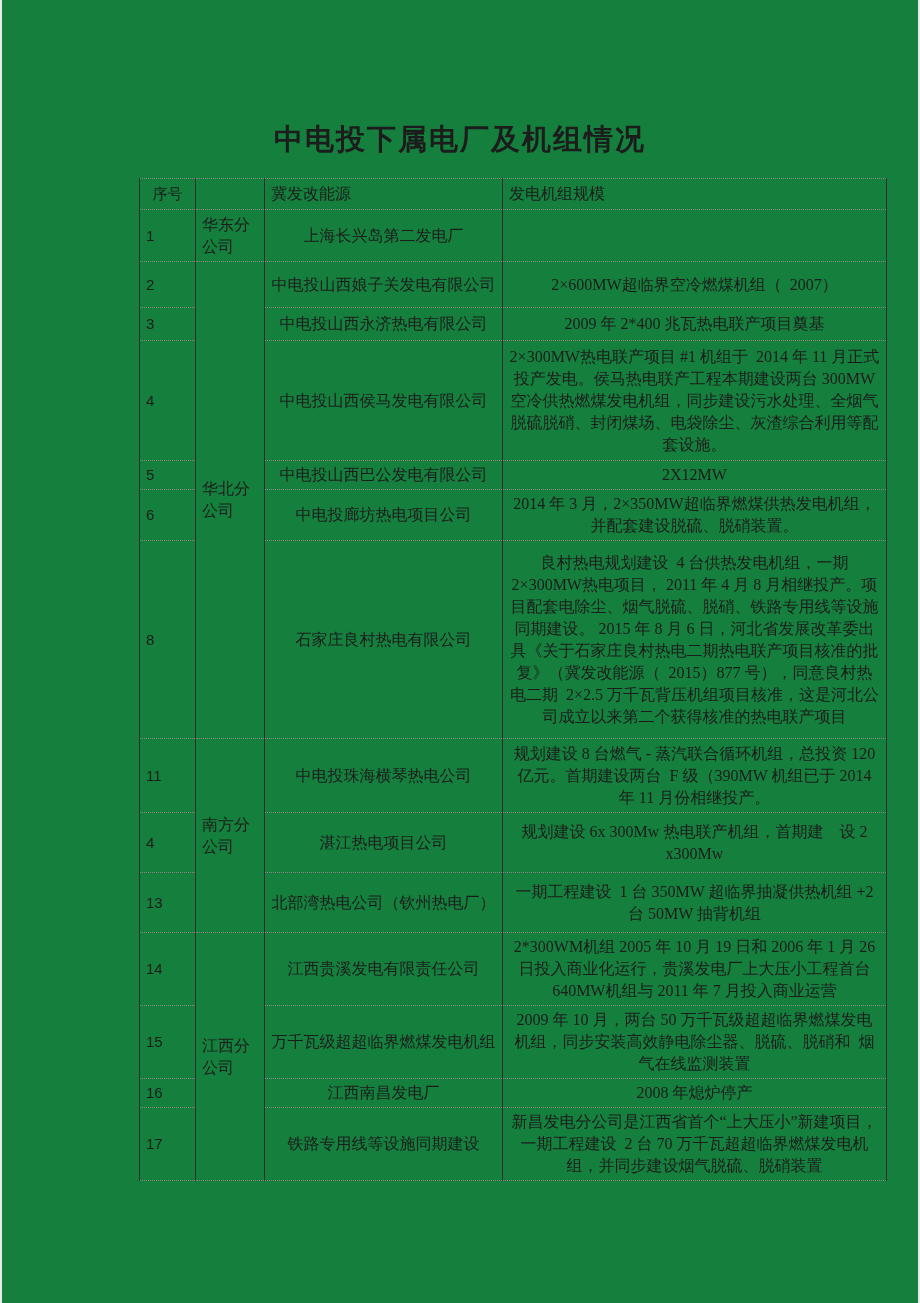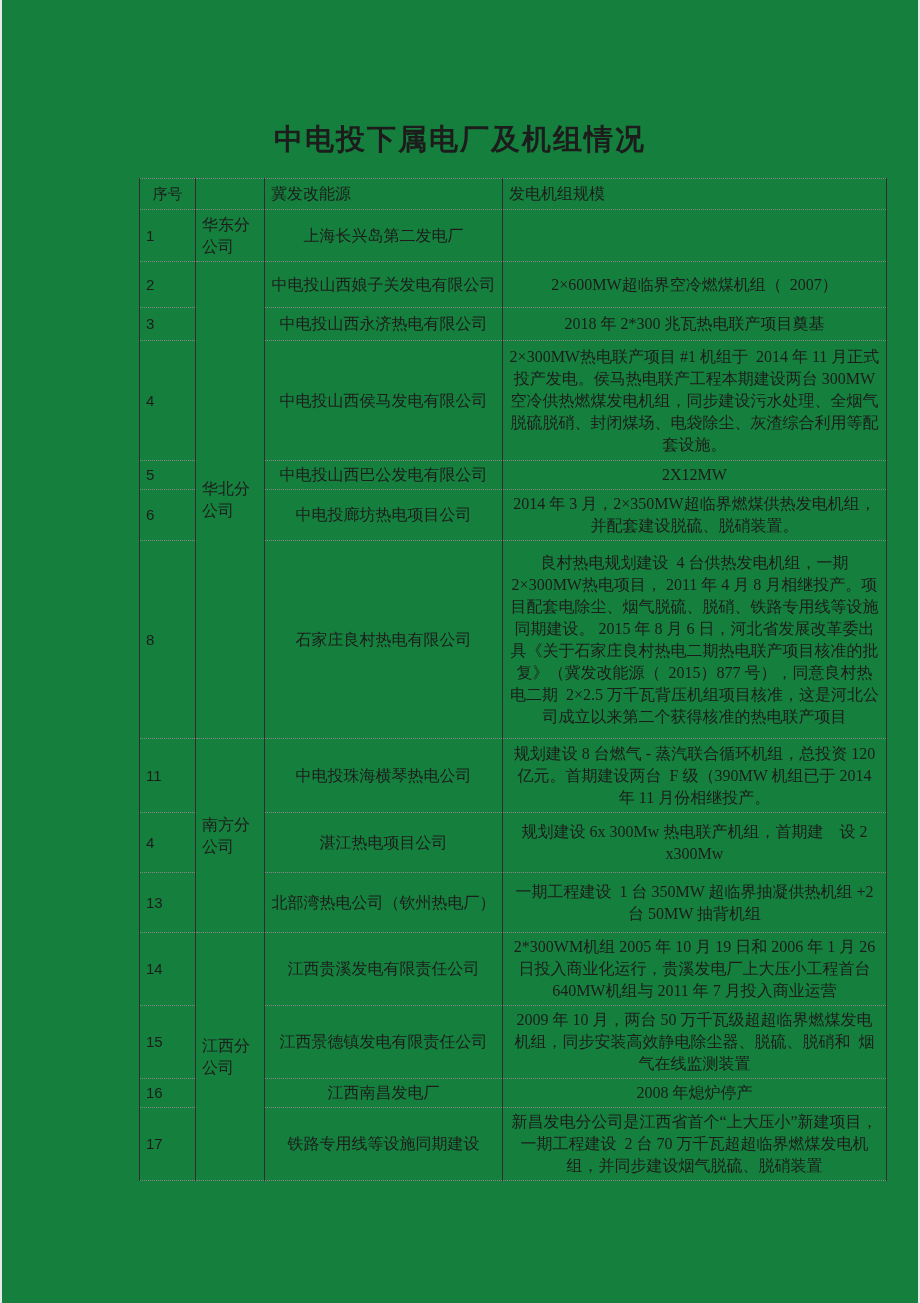--- a/index.html
+++ b/index.html
@@ -74,21 +74,21 @@
         </tr>
         <tr style="height: 46px;">
           <td class="col-no">2</td>
           <td class="col-division" rowspan="6">华北分公司</td>
           <td class="col-plant">中电投山西娘子关发电有限公司</td>
           <td class="col-capacity">2×600MW超临界空冷燃煤机组（  2007）</td>
         </tr>
         <tr style="height: 33px;">
           <td class="col-no">3</td>
           <td class="col-plant">中电投山西永济热电有限公司</td>
-          <td class="col-capacity">2018 年 2*300 兆瓦热电联产项目奠基</td>
+          <td class="col-capacity">2009 年 2*400 兆瓦热电联产项目奠基</td>
         </tr>
         <tr style="height: 120px;">
           <td class="col-no">4</td>
           <td class="col-plant">中电投山西侯马发电有限公司</td>
           <td class="col-capacity">2×300MW热电联产项目 #1 机组于  2014 年 11 月正式投产发电。侯马热电联产工程本期建设两台 300MW空冷供热燃煤发电机组，同步建设污水处理、全烟气脱硫脱硝、封闭煤场、电袋除尘、灰渣综合利用等配套设施。</td>
         </tr>
         <tr style="height: 28px;">
           <td class="col-no">5</td>
           <td class="col-plant">中电投山西巴公发电有限公司</td>
           <td class="col-capacity">2X12MW</td>
@@ -120,21 +120,21 @@
           <td class="col-capacity">一期工程建设  1 台 350MW 超临界抽凝供热机组 +2 台 50MW 抽背机组</td>
         </tr>
         <tr style="height: 66px;">
           <td class="col-no">14</td>
           <td class="col-division" rowspan="4">江西分公司</td>
           <td class="col-plant">江西贵溪发电有限责任公司</td>
           <td class="col-capacity">2*300WM机组 2005 年 10 月 19 日和 2006 年 1 月 26 日投入商业化运行，贵溪发电厂上大压小工程首台 640MW机组与 2011 年 7 月投入商业运营</td>
         </tr>
         <tr style="height: 72px;">
           <td class="col-no">15</td>
-          <td class="col-plant">江西景德镇发电有限责任公司</td>
+          <td class="col-plant">万千瓦级超超临界燃煤发电机组</td>
           <td class="col-capacity">2009 年 10 月，两台 50 万千瓦级超超临界燃煤发电机组，同步安装高效静电除尘器、脱硫、脱硝和  烟气在线监测装置</td>
         </tr>
         <tr style="height: 28px;">
           <td class="col-no">16</td>
           <td class="col-plant">江西南昌发电厂</td>
           <td class="col-capacity">2008 年熄炉停产</td>
         </tr>
         <tr style="height: 72px;">
           <td class="col-no">17</td>
           <td class="col-plant">铁路专用线等设施同期建设</td>

